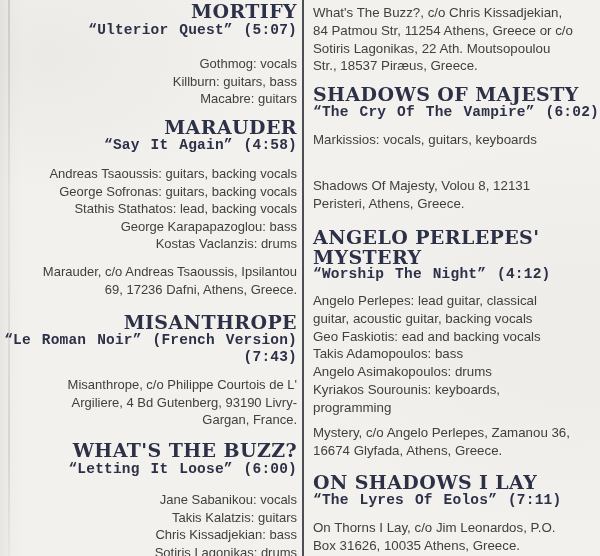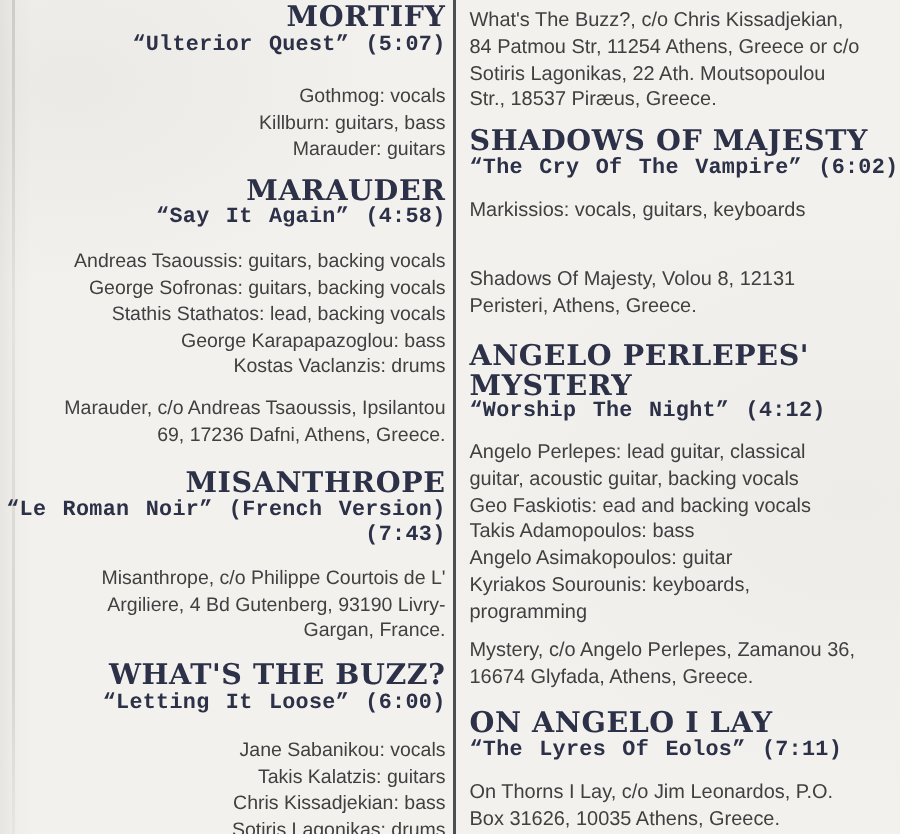--- a/index.html
+++ b/index.html
@@ -60,21 +60,21 @@
 
   <div class="crease"></div>
 
   <div class="col left">
 
     <div class="h" style="top:1px">MORTIFY</div>
     <div class="t" style="top:22px">“Ulterior Quest” (5:07)</div>
     <div class="b" style="top:55px">
       <div>Gothmog: vocals</div>
       <div>Killburn: guitars, bass</div>
-      <div>Marauder: guitars</div>
+      <div>Macabre: guitars</div>
     </div>
 
     <div class="h" style="top:117px">MARAUDER</div>
     <div class="t" style="top:137px">“Say It Again” (4:58)</div>
     <div class="b" style="top:165px">
       <div>Andreas Tsaoussis: guitars, backing vocals</div>
       <div>George Sofronas: guitars, backing vocals</div>
       <div>Stathis Stathatos: lead, backing vocals</div>
       <div>George Karapapazoglou: bass</div>
       <div>Kostas Vaclanzis: drums</div>
@@ -130,30 +130,30 @@
     <div class="h" style="top:227px">
       <span>ANGELO PERLEPES'</span><br>
       <span>MYSTERY</span>
     </div>
     <div class="t" style="top:266px">“Worship The Night” (4:12)</div>
     <div class="b" style="top:292px">
       <div>Angelo Perlepes: lead guitar, classical</div>
       <div>guitar, acoustic guitar, backing vocals</div>
       <div>Geo Faskiotis: ead and backing vocals</div>
       <div>Takis Adamopoulos: bass</div>
-      <div>Angelo Asimakopoulos: guitar</div>
+      <div>Angelo Asimakopoulos: drums</div>
       <div>Kyriakos Sourounis: keyboards,</div>
       <div>programming</div>
     </div>
     <div class="b" style="top:424px">
       <div>Mystery, c/o Angelo Perlepes, Zamanou 36,</div>
       <div>16674 Glyfada, Athens, Greece.</div>
     </div>
 
-    <div class="h" style="top:472px">ON ANGELO I LAY</div>
+    <div class="h" style="top:472px">ON SHADOWS I LAY</div>
     <div class="t" style="top:492px">“The Lyres Of Eolos” (7:11)</div>
     <div class="b" style="top:519px">
       <div>On Thorns I Lay, c/o Jim Leonardos, P.O.</div>
       <div>Box 31626, 10035 Athens, Greece.</div>
     </div>
 
   </div>
 </div>
 
 </body></html>

